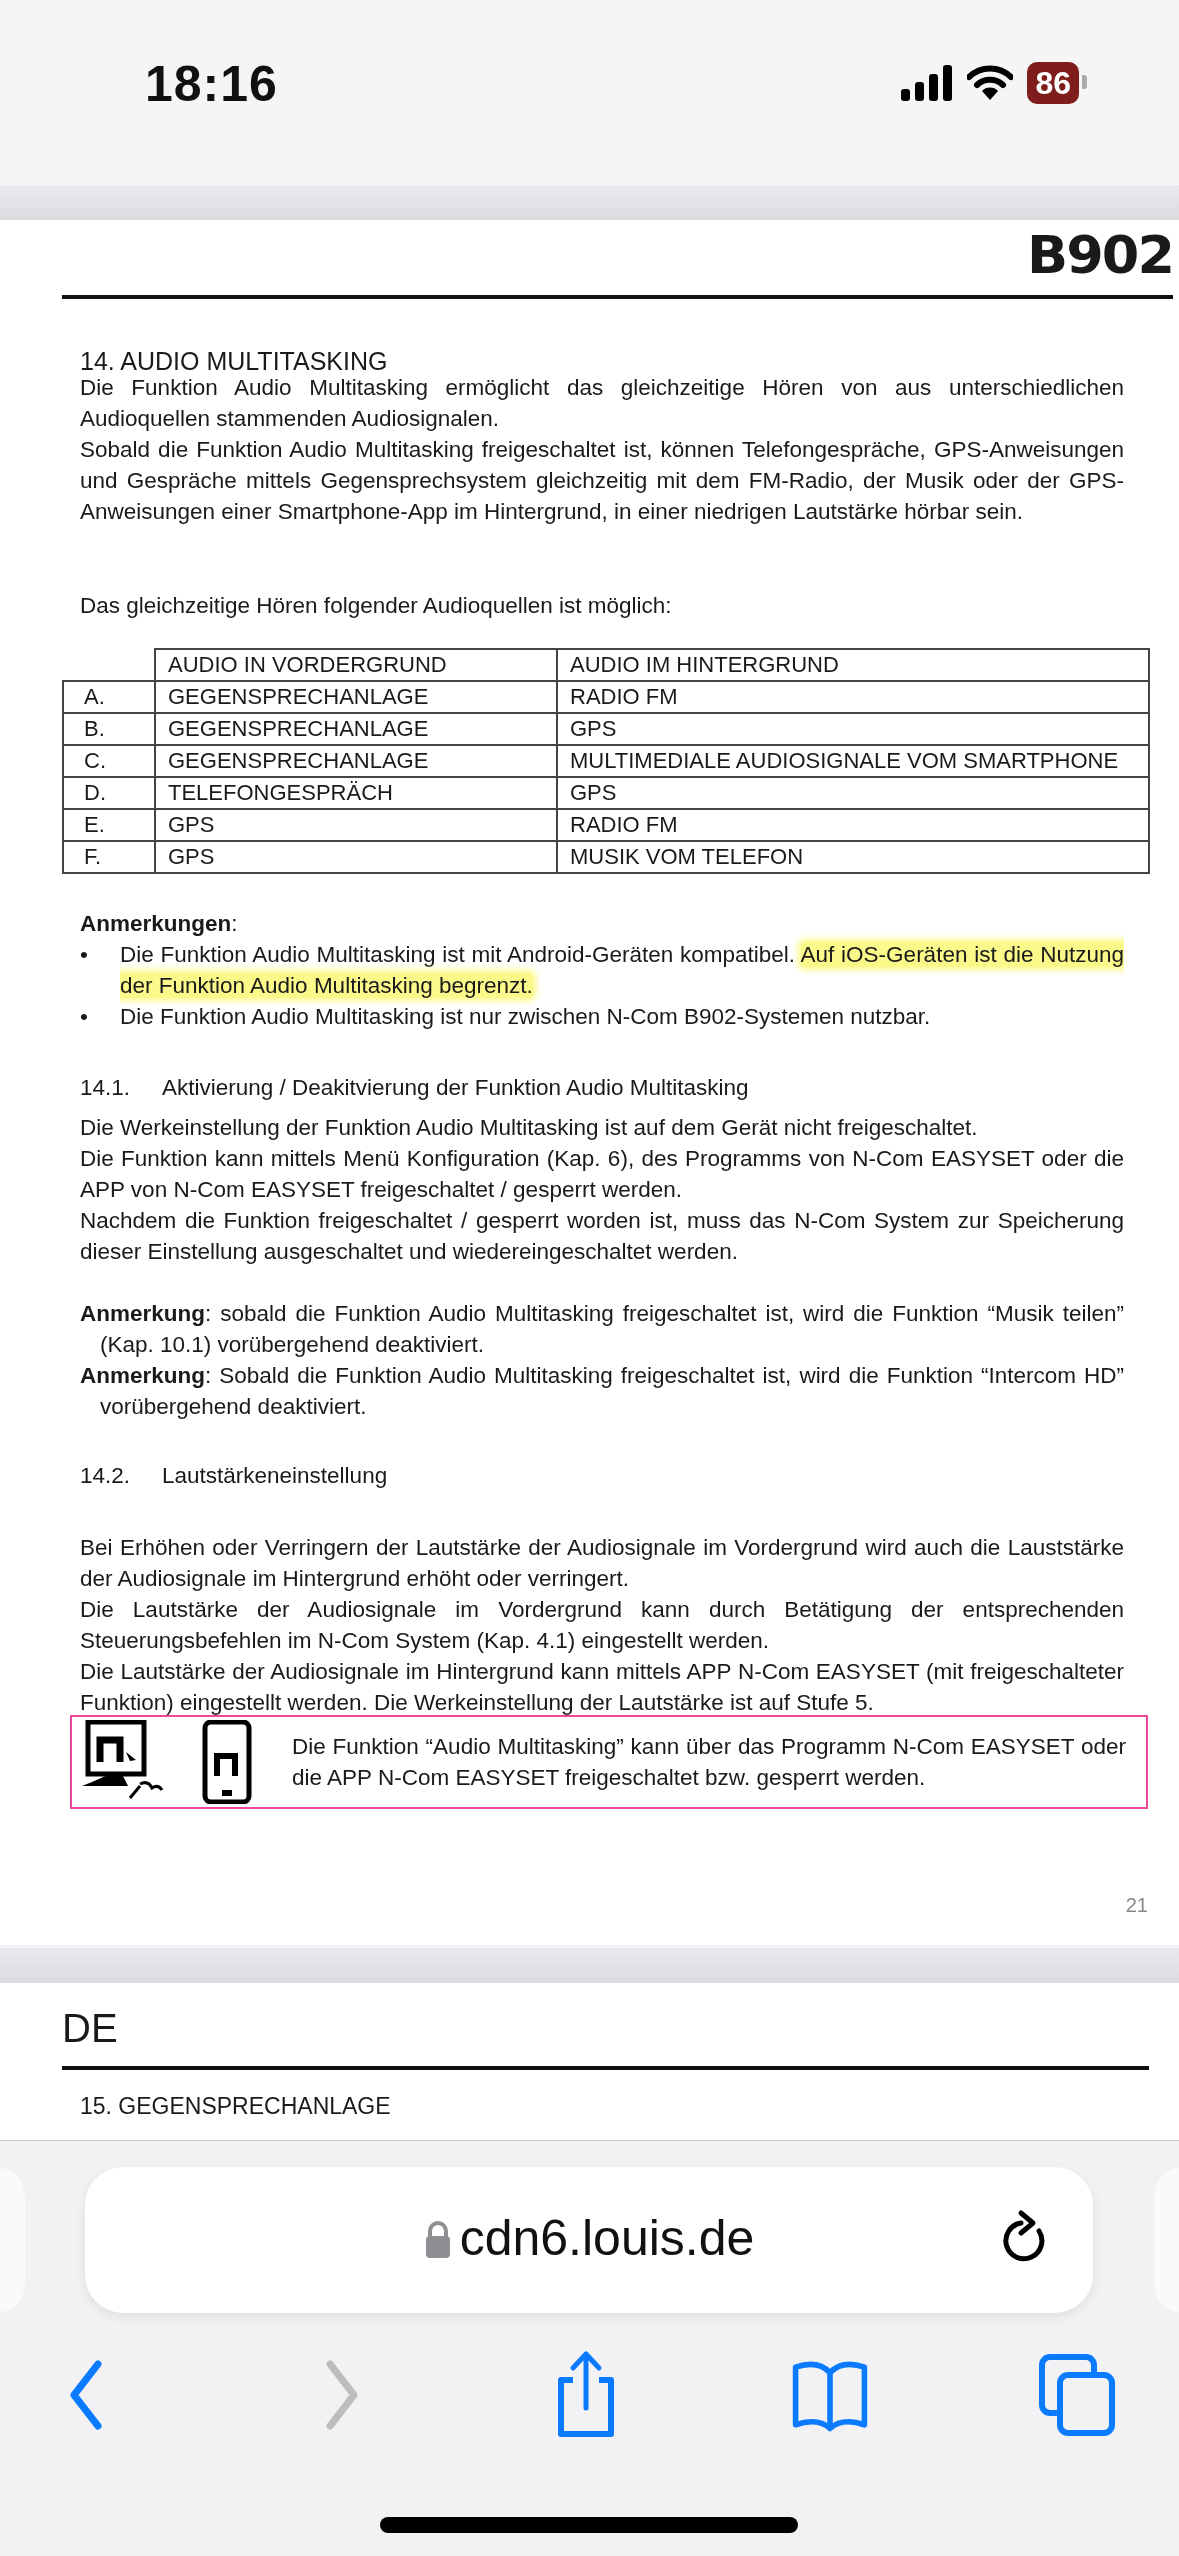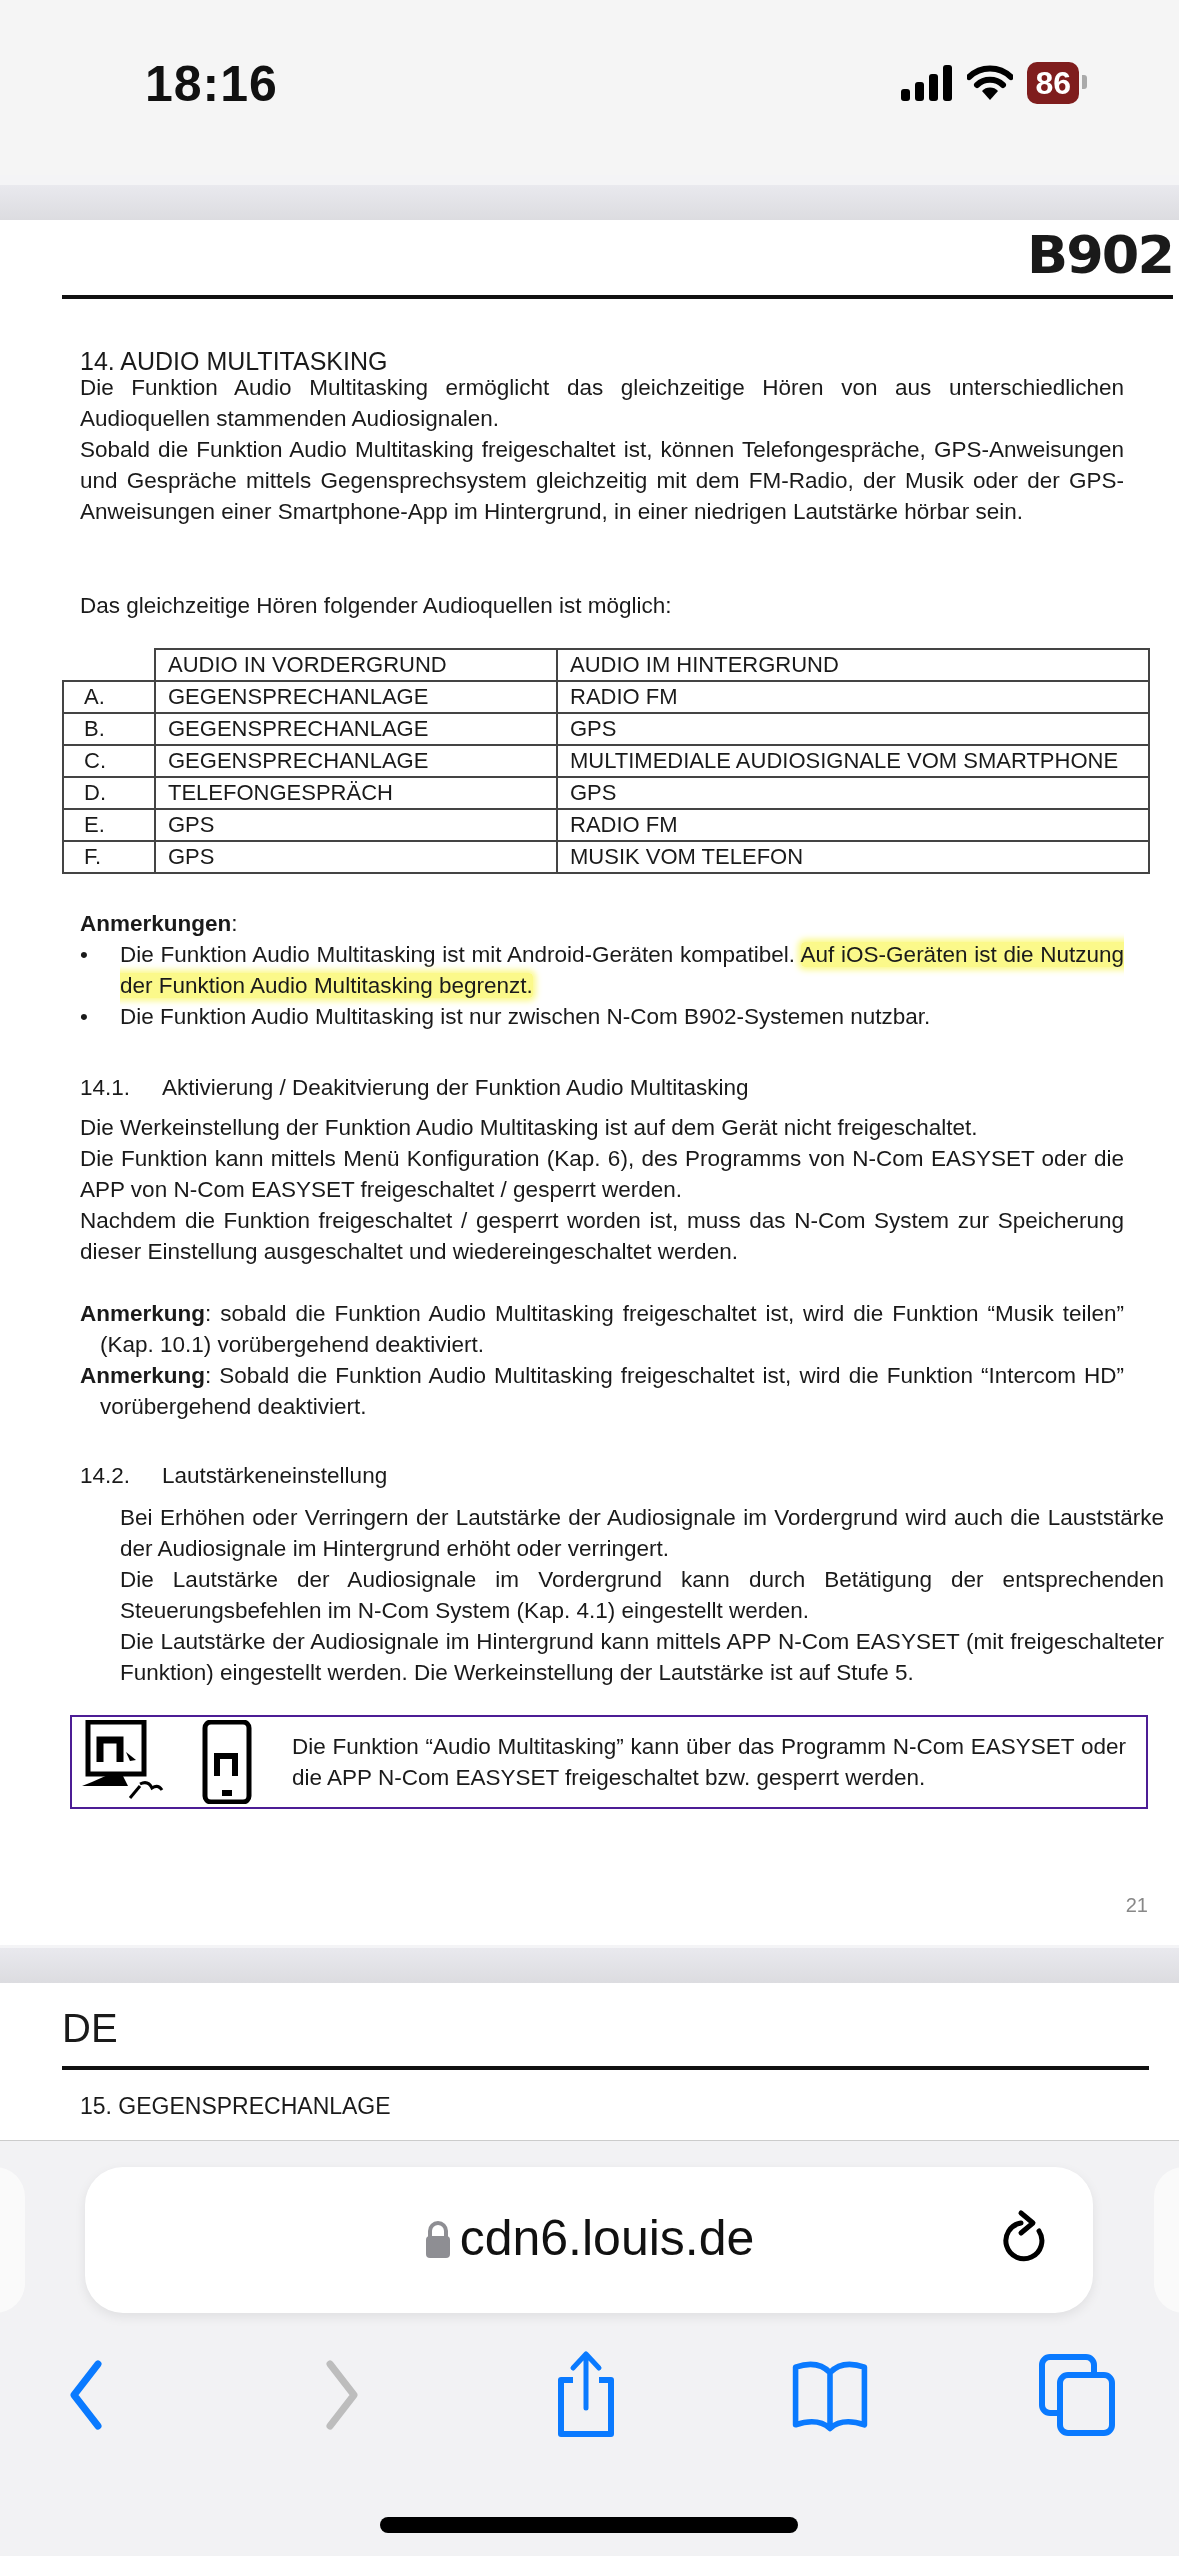--- a/index.html
+++ b/index.html
@@ -21,21 +21,21 @@
   table.audio td { border:2px solid #444; padding:0 12px; height:30px; line-height:30px; }
   table.audio td.letter { width:58px; padding-left:20px; border-left:2px solid #444; }
   table.audio tr.hdr td.blank { border:none; border-bottom:2px solid #444; }
   .notes { position:absolute; left:80px; width:1044px; }
   .bullet { display:flex; }
   .bullet .dot { width:40px; flex:none; }
   .bullet .txt { flex:1; text-align:justify; }
   .hl { background:#fbf98a; box-shadow:0 0 6px 3px #fbf98a; border-radius:4px; }
   .h2 { position:absolute; left:80px; font-size:22.5px; font-weight:normal; }
   .h2 .num { display:inline-block; width:82px; }
-  .infobox { position:absolute; left:70px; width:1074px; height:90px; border:2px solid #4c1d95; display:flex; align-items:center; }
+  .infobox { position:absolute; left:70px; width:1074px; height:90px; border:2px solid #ec4899; display:flex; align-items:center; }
   .infobox .icons { width:210px; display:flex; gap:30px; padding-left:10px; }
   .infobox .txt { flex:1; padding-right:20px; text-align:justify; }
   .pagenum { position:absolute; right:55px; color:#888; font-size:20px; }
   .safari-bar { position:absolute; left:0; top:2140px; width:1179px; height:416px; background:#f2f2f4; border-top:1px solid #ccc; }
   .url-pill { position:absolute; left:85px; top:26px; width:1008px; height:146px; background:#fff; border-radius:38px; box-shadow:0 4px 12px rgba(0,0,0,0.08); }
   .side-pill { position:absolute; top:26px; width:60px; height:146px; background:#fafafa; border-radius:38px; }
   .url-text { position:absolute; left:0; right:0; top:42px; text-align:center; font-size:50px; font-family:"Liberation Sans", sans-serif; }
   .toolbar { position:absolute; left:0; top:2330px; width:1179px; height:120px; }
   .tb-btn { position:absolute; top:25px; width:80px; height:80px; display:flex; align-items:center; justify-content:center; }
   .home-indicator { position:absolute; left:380px; top:2517px; width:418px; height:16px; background:#000; border-radius:8px; }
@@ -137,21 +137,21 @@
     <p>Nachdem die Funktion freigeschaltet / gesperrt worden ist, muss das N-Com System zur Speicherung dieser Einstellung ausgeschaltet und wiedereingeschaltet werden.</p>
   </div>
   <div class="para" style="top:1078px;">
     <p style="padding-left:20px; text-indent:-20px;"><b>Anmerkung</b><span>: sobald die Funktion Audio Multitasking freigeschaltet ist, wird die Funktion “Musik teilen” (Kap. 10.1) vorübergehend deaktiviert.</span></p>
     <p style="padding-left:20px; text-indent:-20px;"><b>Anmerkung</b><span>: Sobald die Funktion Audio Multitasking freigeschaltet ist, wird die Funktion “Intercom HD” vorübergehend deaktiviert.</span></p>
   </div>
 
   <div class="h2" style="top:1240px;">
     <span class="num">14.2.</span><span>Lautstärkeneinstellung</span>
   </div>
-  <div class="para" style="top:1282px;margin-left:40px;">
+  <div class="para" style="top:1312px;">
     <p>Bei Erhöhen oder Verringern der Lautstärke der Audiosignale im Vordergrund wird auch die Lauststärke der Audiosignale im Hintergrund erhöht oder verringert.</p>
     <p>Die Lautstärke der Audiosignale im Vordergrund kann durch Betätigung der entsprechenden Steuerungsbefehlen im N-Com System (Kap. 4.1) eingestellt werden.</p>
     <p>Die Lautstärke der Audiosignale im Hintergrund kann mittels APP N-Com EASYSET (mit freigeschalteter Funktion) eingestellt werden. Die Werkeinstellung der Lautstärke ist auf Stufe 5.</p>
   </div>
 
   <div class="infobox" style="top:1495px;">
     <div class="icons">
       <svg width="90" height="84" viewBox="0 0 90 84">
         <rect x="6" y="2" width="56" height="52" fill="#fff" stroke="#000" stroke-width="5"></rect>
         <path d="M18 42 V20 H38 V42" fill="none" stroke="#000" stroke-width="7"></path>

